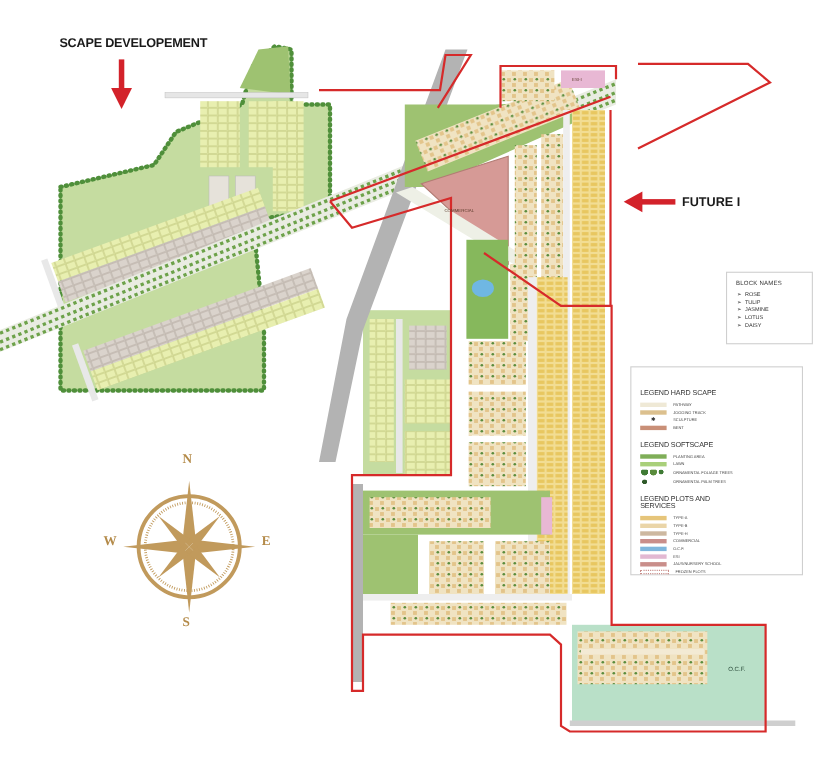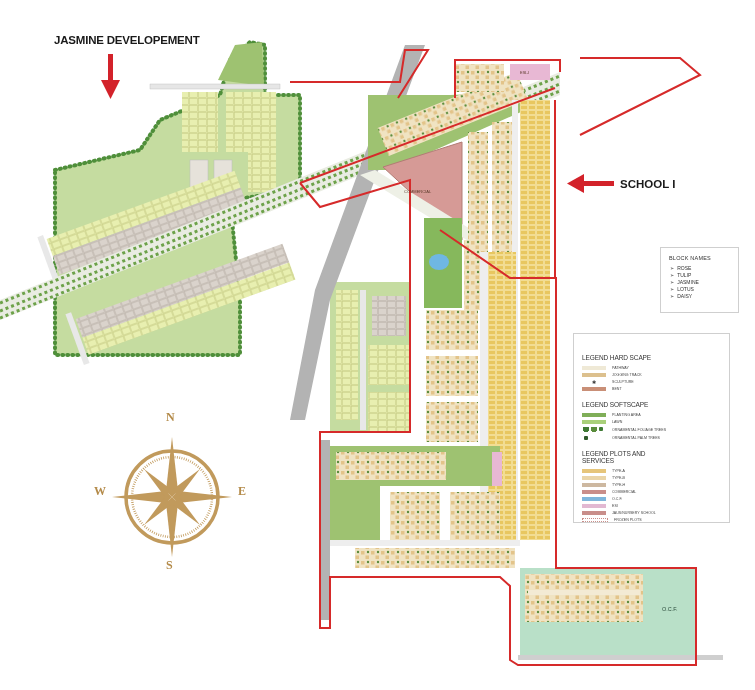--- a/index.html
+++ b/index.html
@@ -162,22 +162,22 @@
     <polygon points="0,60 6,6 0,0 -6,6"></polygon>
     <polygon points="60,0 6,6 0,0 6,-6"></polygon>
     <polygon points="-60,0 -6,6 0,0 -6,-6"></polygon>
     <polygon points="0,-7 28,-28 7,0"></polygon>
     <polygon points="7,0 28,28 0,7"></polygon>
     <polygon points="0,7 -28,28 -7,0"></polygon>
     <polygon points="-7,0 -28,-28 0,-7"></polygon>
   </g>
 </svg>
 
-<div class="lbl future">JASMINE DEVELOPEMENT</div>
-<div class="lbl phase">SCHOOL I</div>
+<div class="lbl future">SCAPE DEVELOPEMENT</div>
+<div class="lbl phase">FUTURE I</div>
 
 <div class="compass-l" style="left:166px;top:410px;">N</div>
 <div class="compass-l" style="left:166px;top:558px;">S</div>
 <div class="compass-l" style="left:238px;top:484px;">E</div>
 <div class="compass-l" style="left:94px;top:484px;">W</div>
 
 <div class="map-l" style="left:404px;top:189px;">COMMERCIAL</div>
 <div class="map-l" style="left:662px;top:606px;font-size:5.5px;color:#2a4a3a;">O.C.F.</div>
 <div class="map-l" style="left:520px;top:70px;">ESI-I</div>
 

